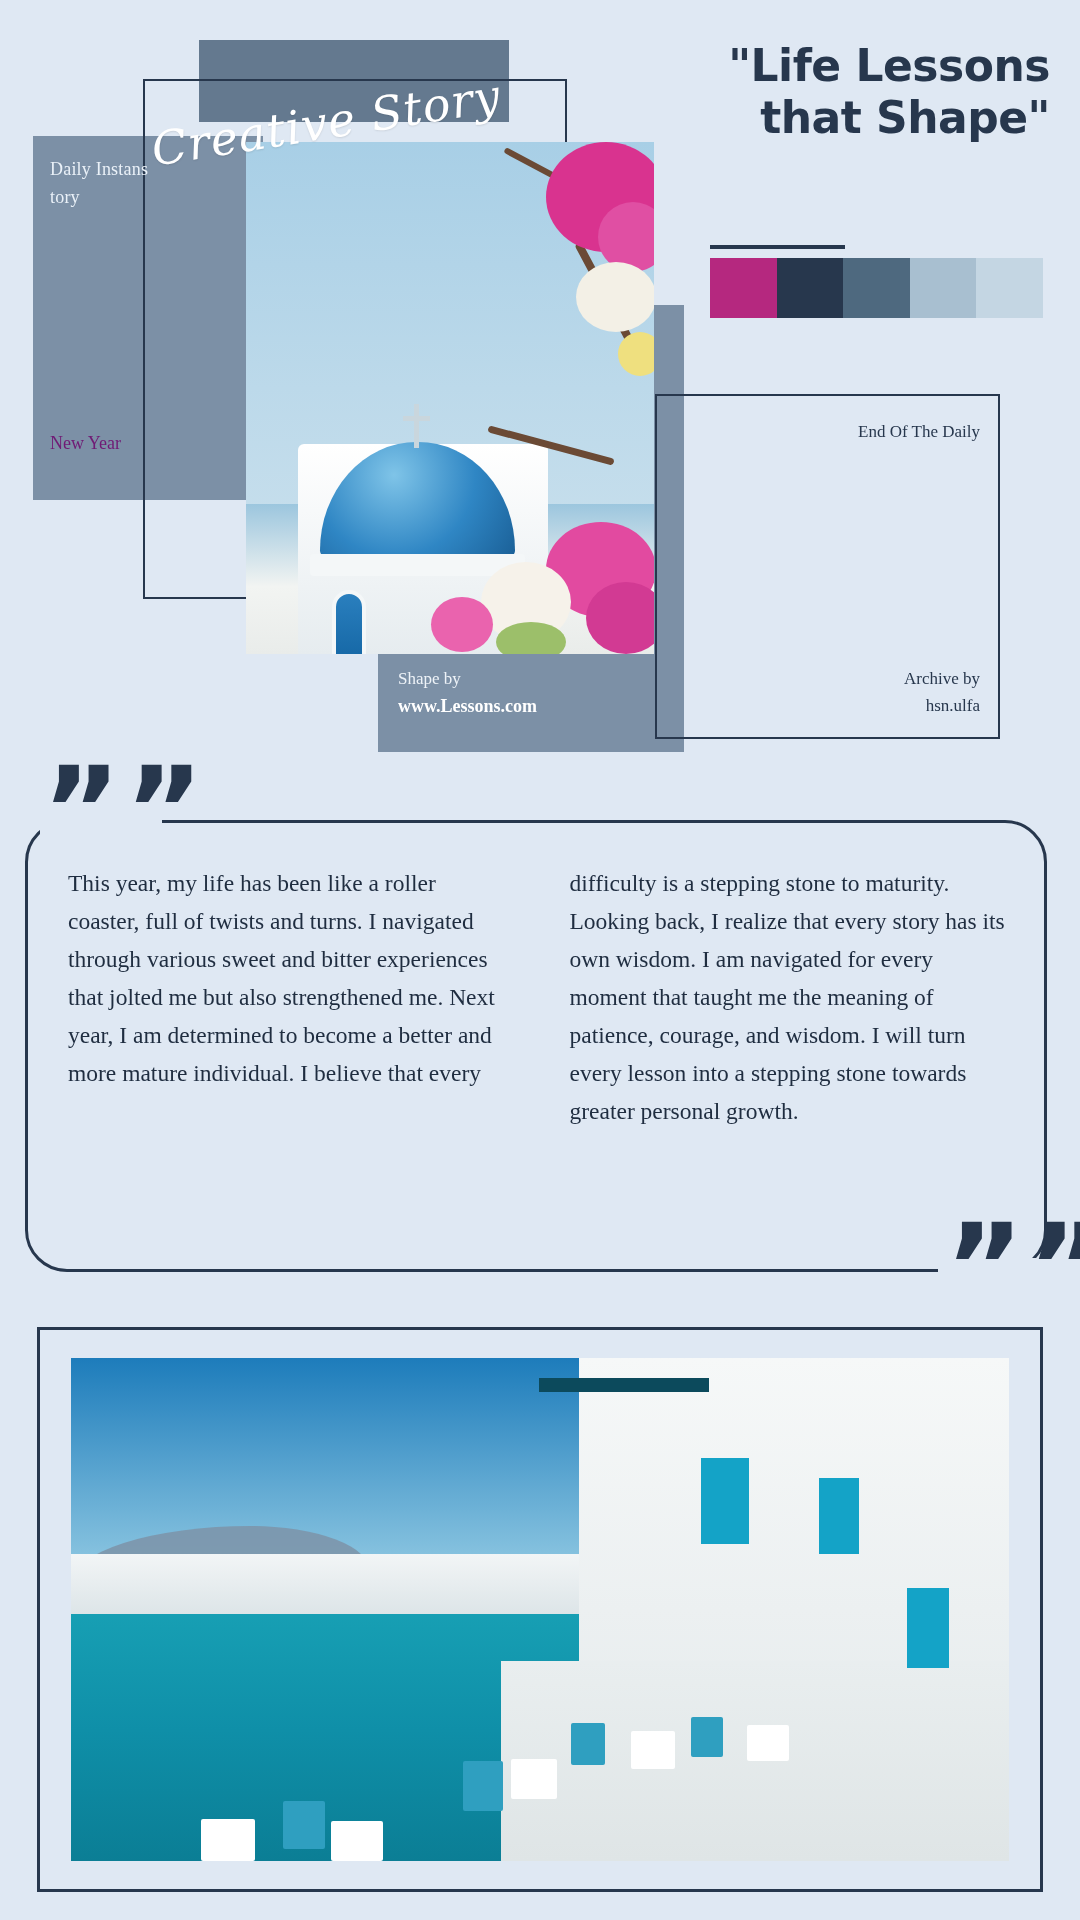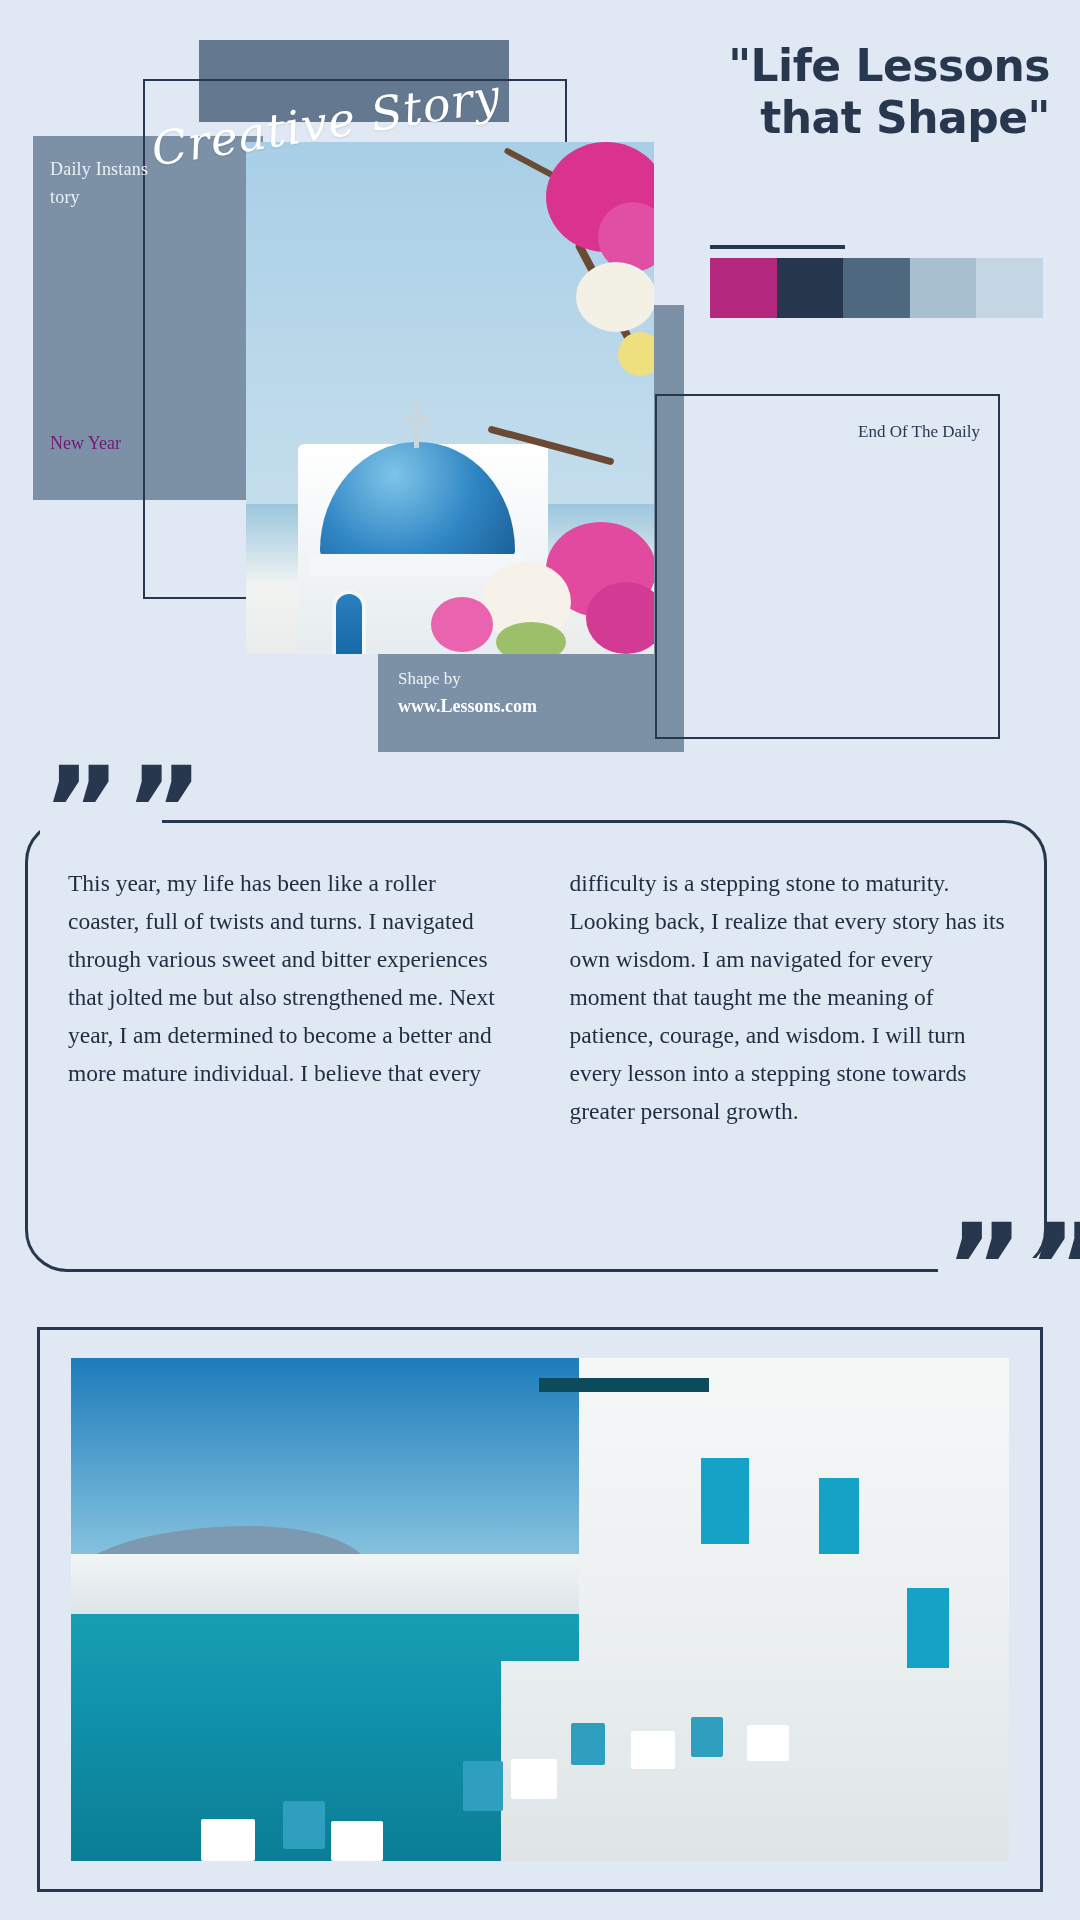--- a/index.html
+++ b/index.html
@@ -291,20 +291,24 @@
 
     <div class="script-title">Creative Story</div>
 
     <div class="credit-right">End Of The Daily</div>
 
     <div class="credit-made">
       <span>Shape by</span><br>
       <b>www.Lessons.com</b>
     </div>
 
+    <div class="credit-archive">
+      <span>Archive by</span><br>
+      <span>hsn.ulfa</span>
+    </div>
   </div>
 
   <div class="headline">"Life Lessons that Shape"</div>
   <div class="headline-rule"></div>
 
   <div class="palette">
     <div style="background:#b5287f"></div>
     <div style="background:#27374d"></div>
     <div style="background:#4e697f"></div>
     <div style="background:#a8bfd0"></div>

